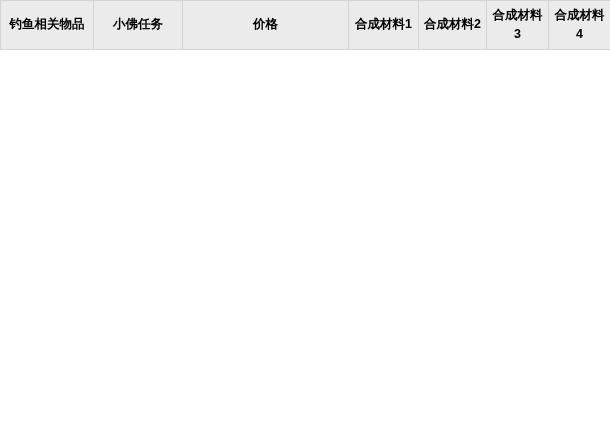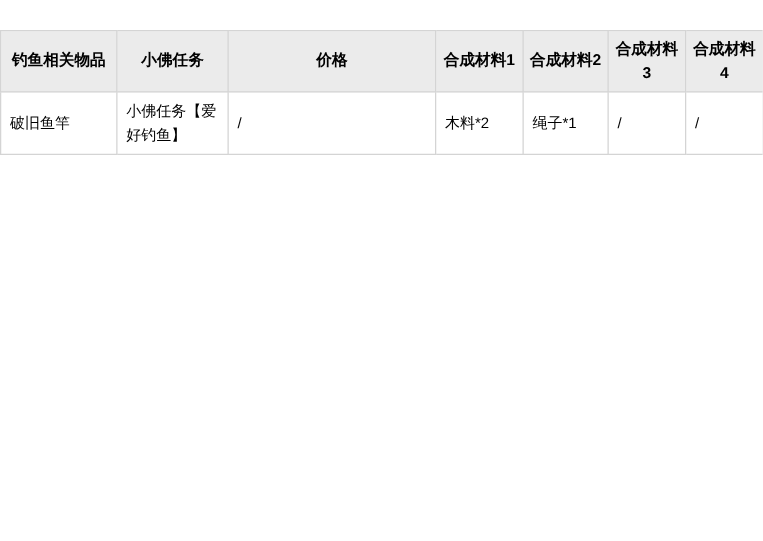--- a/index.html
+++ b/index.html
@@ -12,21 +12,20 @@
     background: #ffffff;
     font-family: "Liberation Sans", sans-serif;
     font-size: 12px;
     color: #000000;
     overflow: hidden;
   }
   table.fishing-table {
     border-collapse: collapse;
     width: 610px;
     table-layout: fixed;
-    margin-top: 24px;
   }
   table.fishing-table th,
   table.fishing-table td {
     border: 1px solid #d4d4d4;
     vertical-align: middle;
     padding: 6px 7px;
     line-height: 1.55;
     word-wrap: break-word;
     overflow-wrap: break-word;
   }
@@ -77,23 +76,14 @@
       <th>钓鱼相关物品</th>
       <th>小佛任务</th>
       <th>价格</th>
       <th>合成材料1</th>
       <th>合成材料2</th>
       <th>合成材料3</th>
       <th>合成材料4</th>
     </tr>
   </thead>
   <tbody>
-    <tr>
-      <td>破旧鱼竿</td>
-      <td>小佛任务【爱好钓鱼】</td>
-      <td class="cell-slash">/</td>
-      <td>木料*2</td>
-      <td>绳子*1</td>
-      <td class="cell-slash">/</td>
-      <td class="cell-slash">/</td>
-    </tr>
   </tbody>
 </table>
 
 </body></html>

